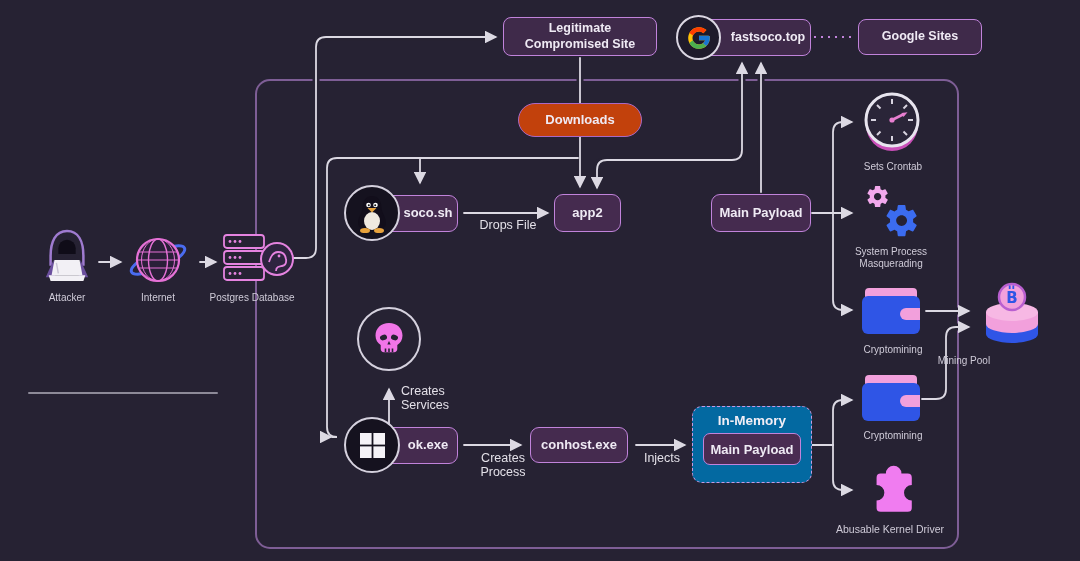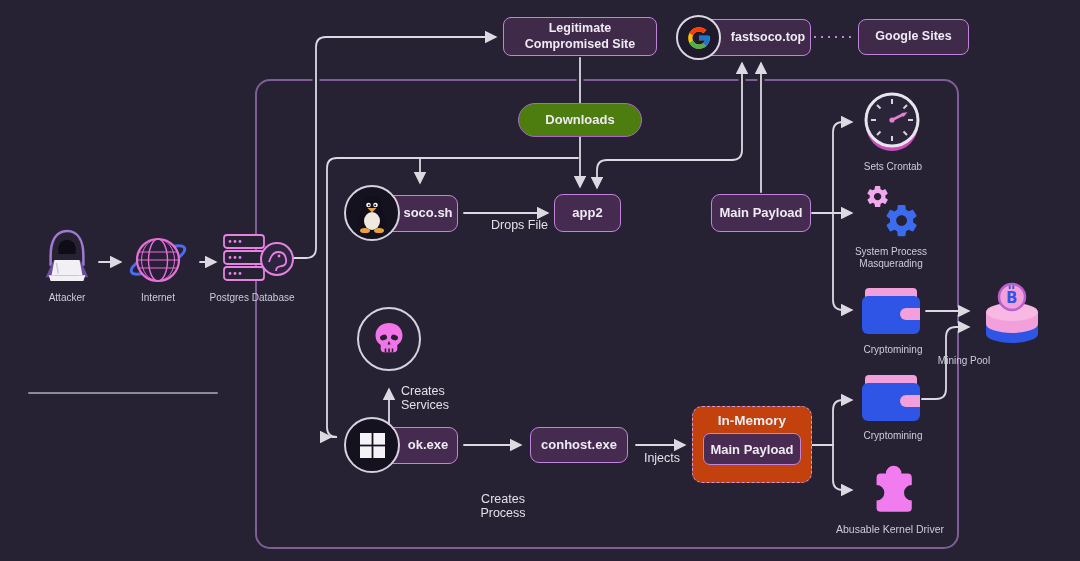--- a/index.html
+++ b/index.html
@@ -17,27 +17,27 @@
   .logo .research{font-size:28px;font-weight:400;color:#F2F0F5;margin-left:3px;letter-spacing:0;}
   .logo .star{margin-left:1px;margin-right:-1px;align-self:flex-start;margin-top:-2px;}
   
   .flow-title{left:28px;top:356px;font-size:19px;font-weight:500;color:#EAE7EF;letter-spacing:.3px;}
   .title-rule{left:28px;top:392px;width:190px;height:2px;background:#8D8A98;border-radius:1px;}
   
   .box{position:absolute;box-sizing:border-box;border:1.5px solid #C183DB;border-radius:8px;
        background:#3F2A4A;display:flex;align-items:center;justify-content:center;text-align:center;
        font-size:12.5px;font-weight:600;color:#EFEAF4;line-height:1.25;}
   .pillbox{border-radius:9px;background:#452B4F;font-size:13px;}
-  .pill{border-radius:17px;background:#4d7c0f;font-size:13px;font-weight:600;border-color:#A968C4;}
+  .pill{border-radius:17px;background:#c2410c;font-size:13px;font-weight:600;border-color:#A968C4;}
   .circle{position:absolute;box-sizing:border-box;border:2px solid #D5D1DE;border-radius:50%;
           background:#15121F;display:flex;align-items:center;justify-content:center;}
   .lbl{position:absolute;font-size:10px;color:#CFCBD8;text-align:center;line-height:1.2;}
   .edge-lbl{position:absolute;font-size:12.5px;color:#E3E0E8;text-align:center;line-height:1.15;}
   .inmem{position:absolute;box-sizing:border-box;left:692px;top:406px;width:120px;height:77px;
-         border:1.5px dashed #C89AE0;border-radius:10px;background:#c2410c;text-align:center;}
+         border:1.5px dashed #C89AE0;border-radius:10px;background:#0369a1;text-align:center;}
   .inmem .t{font-size:13.5px;font-weight:700;margin-top:6px;color:#F2EEF6;}
   .inmem .inner{box-sizing:border-box;margin:5px auto 0;width:98px;height:32px;border:1.5px solid #C183DB;
          border-radius:7px;background:#4A2C52;display:flex;align-items:center;justify-content:center;
          font-size:13px;font-weight:600;}
 </style>
 </head>
 <body>
 
 <div class="stage">
 
@@ -146,21 +146,21 @@
   </div>
   <div class="circle" style="left:676px;top:15px;width:45px;height:45px;background:#1E1A2B;border-color:#DAD6E2;">
     <svg width="26" height="26" viewBox="0 0 48 48">
       <path fill="#FFC107" d="M43.6 20.1H42V20H24v8h11.3C33.7 32.7 29.2 36 24 36c-6.6 0-12-5.4-12-12s5.4-12 12-12c3.1 0 5.8 1.2 8 3l5.7-5.7C34.1 6.1 29.3 4 24 4 13 4 4 13 4 24s9 20 20 20 20-9 20-20c0-1.3-.1-2.6-.4-3.9z"></path>
       <path fill="#FF3D00" d="M6.3 14.7l6.6 4.8C14.7 15.1 18.9 12 24 12c3.1 0 5.8 1.2 8 3l5.7-5.7C34.1 6.1 29.3 4 24 4 16.3 4 9.7 8.3 6.3 14.7z"></path>
       <path fill="#4CAF50" d="M24 44c5.2 0 9.9-2 13.4-5.2l-6.2-5.2C29.2 35.1 26.7 36 24 36c-5.2 0-9.6-3.3-11.3-8l-6.5 5C9.5 39.6 16.2 44 24 44z"></path>
       <path fill="#1976D2" d="M43.6 20.1H42V20H24v8h11.3c-.8 2.2-2.2 4.2-4.1 5.6l6.2 5.2C36.9 39.2 44 34 44 24c0-1.3-.1-2.6-.4-3.9z"></path>
     </svg>
   </div>
 
-  <div class="box" style="left:858px;top:19px;width:111px;height:36px;">
+  <div class="box" style="left:858px;top:19px;width:124px;height:36px;">
     <span>Google Sites</span>
   </div>
 
   <div class="box pill" style="left:518px;top:103px;width:124px;height:34px;">
     <span>Downloads</span>
   </div>
 
   <div class="box pillbox" style="left:366px;top:195px;width:92px;height:37px;padding-left:32px;">
     <span>soco.sh</span>
   </div>
@@ -170,21 +170,21 @@
       <ellipse cx="20" cy="28" rx="8" ry="9" fill="#EFE9DF"></ellipse>
       <circle cx="16.5" cy="12" r="2.3" fill="#fff"></circle>
         <circle cx="23.5" cy="12" r="2.3" fill="#fff"></circle>
       <circle cx="16.8" cy="12.3" r="1" fill="#111"></circle>
         <circle cx="23.2" cy="12.3" r="1" fill="#111"></circle>
       <polygon points="15.5,15 24.5,15 20,19.5" fill="#E8A33D"></polygon>
       <ellipse cx="13" cy="37.5" rx="5" ry="2.6" fill="#E8A33D"></ellipse>
       <ellipse cx="27" cy="37.5" rx="5" ry="2.6" fill="#E8A33D"></ellipse>
     </svg>
   </div>
-  <div class="edge-lbl" style="left:468px;top:218px;width:80px;text-align:right;">Drops File</div>
+  <div class="edge-lbl" style="left:468px;top:218px;width:80px;">Drops File</div>
 
   <div class="box pillbox" style="left:554px;top:194px;width:67px;height:38px;">
     <span>app2</span>
   </div>
 
   <div class="box pillbox" style="left:711px;top:194px;width:100px;height:38px;">
     <span>Main Payload</span>
   </div>
 
   <div class="circle" style="left:357px;top:307px;width:64px;height:64px;background:transparent;">
@@ -204,21 +204,21 @@
     <span>ok.exe</span>
   </div>
   <div class="circle" style="left:344px;top:417px;width:56px;height:56px;">
     <svg width="25" height="25" viewBox="0 0 25 25">
       <rect x="0" y="0" width="11.6" height="11.6" fill="#F5F3F8"></rect>
       <rect x="13.4" y="0" width="11.6" height="11.6" fill="#F5F3F8"></rect>
       <rect x="0" y="13.4" width="11.6" height="11.6" fill="#F5F3F8"></rect>
       <rect x="13.4" y="13.4" width="11.6" height="11.6" fill="#F5F3F8"></rect>
     </svg>
   </div>
-  <div class="edge-lbl" style="left:462px;top:451px;width:82px;margin-top:41px;">Creates Process</div>
+  <div class="edge-lbl" style="left:462px;top:451px;width:82px;">Creates Process</div>
 
   <div class="box pillbox" style="left:530px;top:427px;width:98px;height:36px;">
     <span>conhost.exe</span>
   </div>
   <div class="edge-lbl" style="left:634px;top:451px;width:56px;">Injects</div>
 
   <div class="inmem">
     <div class="t">In-Memory</div>
     <div class="inner">
       <span>Main Payload</span>

